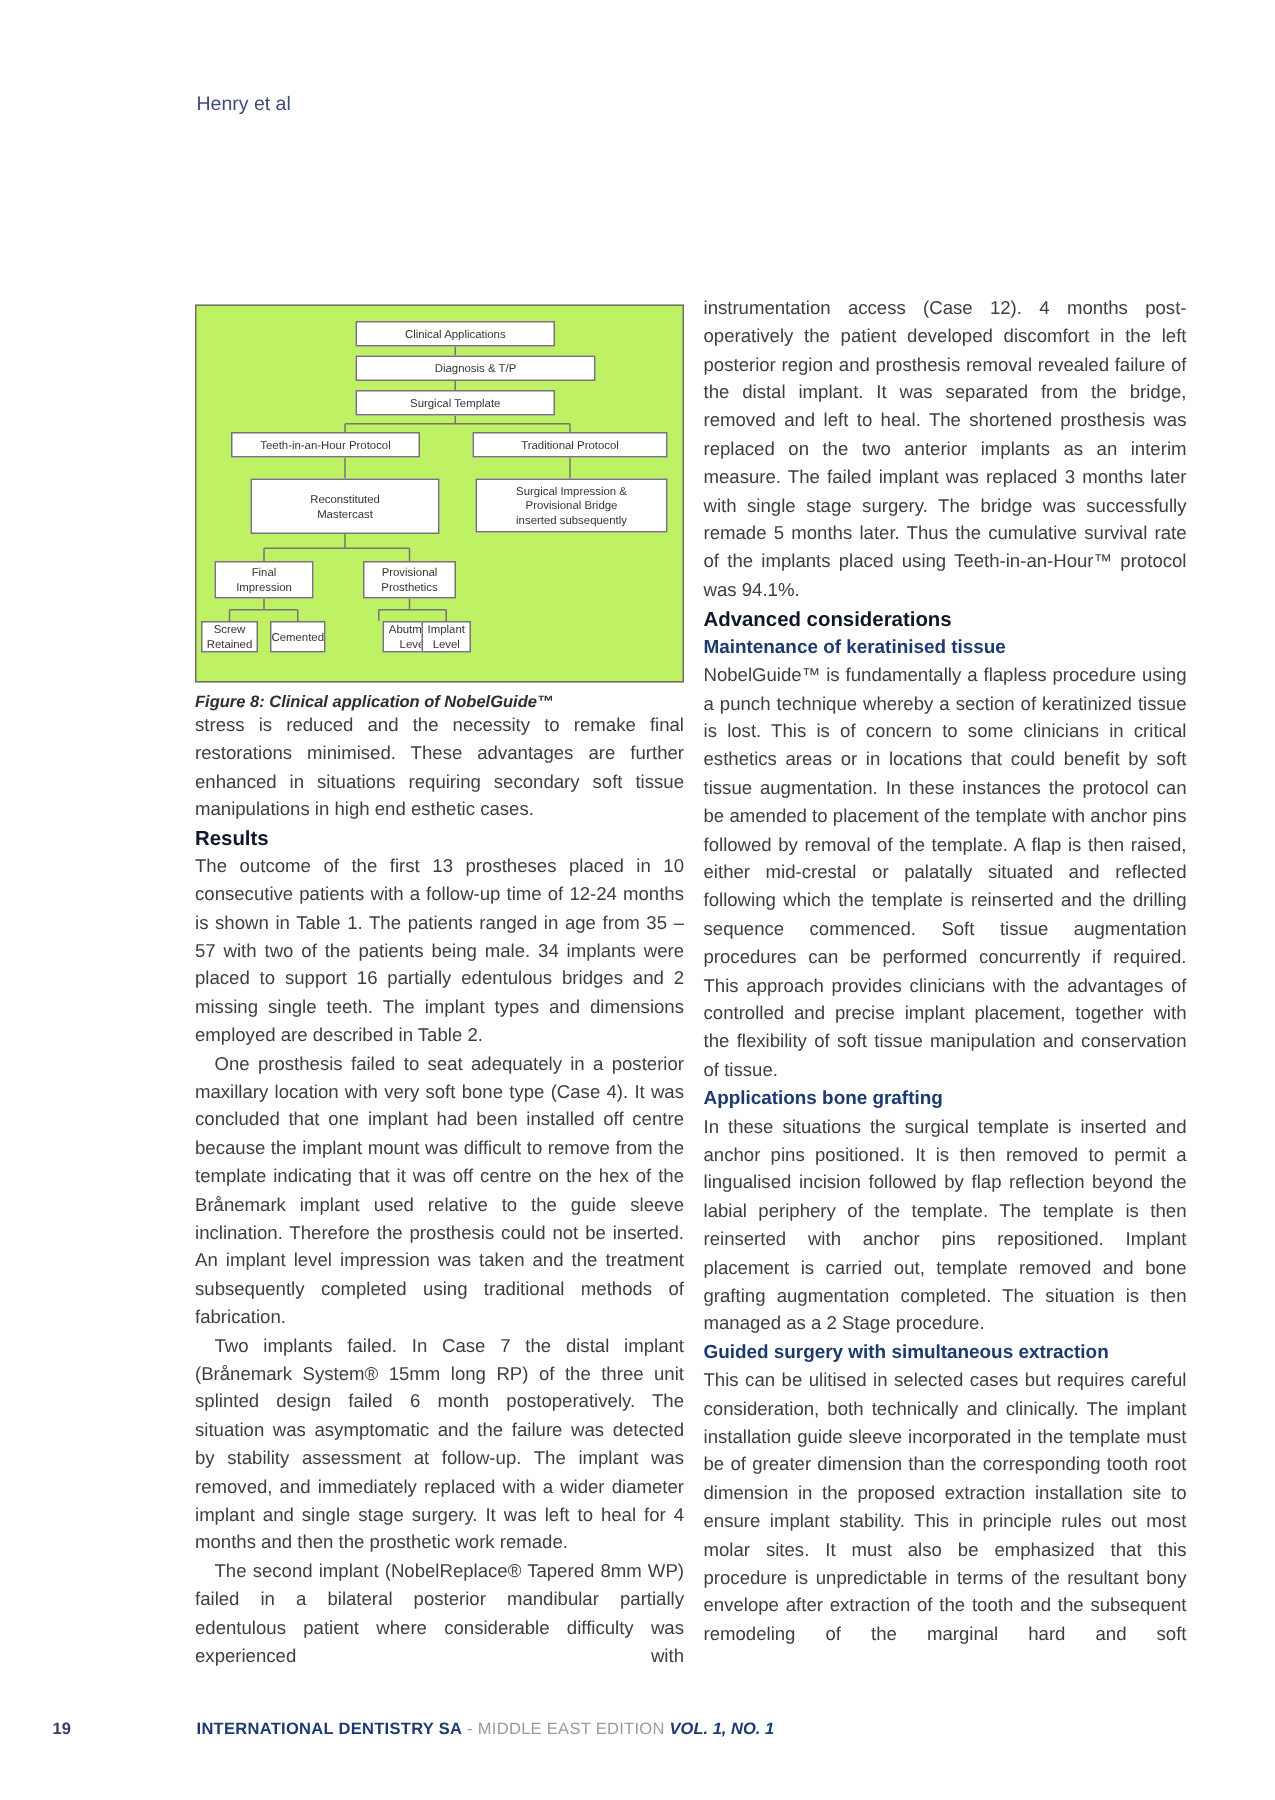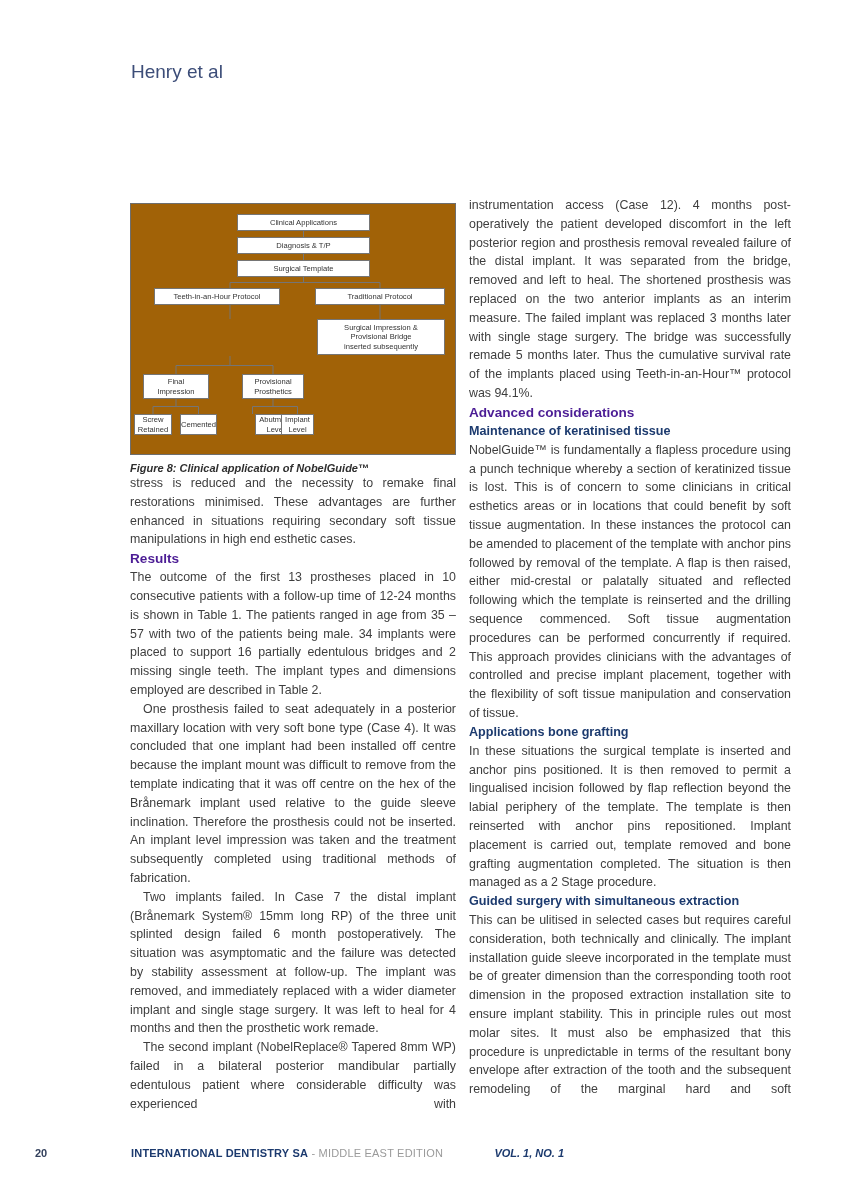--- a/index.html
+++ b/index.html
@@ -3,93 +3,95 @@
 <meta charset="utf-8">
 <style>
   html,body{margin:0;padding:0;}
   body{
     width:850px;height:1200px;position:relative;background:#ffffff;
     font-family:"Liberation Sans", sans-serif;overflow:hidden;
     -webkit-font-smoothing:antialiased;
   }
   .page-header{
     position:absolute;left:131px;top:61px;
-    font-size:19px;color:#3c4d78;
+    font-size:13px;color:#3c4d78;
   }
   .col{position:absolute;}
   .left-col{left:130px;top:203px;width:326px;}
   .right-col{left:469px;top:196px;width:322px;}
   p.body-text{
     font-size:12.4px;line-height:18.8px;color:#3e3e3e;
     text-align:justify;margin:0;
   }
   p.indent{text-indent:13px;}
   p.cont{text-align-last:justify;}
   h2.section{
-    font-size:13.6px;font-weight:bold;color:#4c1d95;
+    font-size:13.6px;font-weight:bold;color:#0f172a;
     margin:0;line-height:19px;
   }
   h3.sub{
     font-size:12.6px;font-weight:bold;color:#1c3a6e;
     margin:0;line-height:19px;
   }
   .mt-results{margin-top:16px;}
   .mt-para1{margin-top:21px;}
   .mt-after-head{margin-top:2px;}
   .mt-advanced{margin-top:31px;}
   .mt-subsection{margin-top:18px;}
   .mt-body{margin-top:3px;}
 
   
   .figure-box{
     position:relative;width:324px;height:250px;
-    border:1px solid #6e6e6e;background:#a16207;
+    border:1px solid #6e6e6e;background:#bef264;
   }
   .fc-lines{position:absolute;left:0;top:0;}
   .fc-box{
     position:absolute;border:1px solid #757575;background:#ffffff;
     display:flex;align-items:center;justify-content:center;
     text-align:center;font-size:7.6px;line-height:1.25;color:#333333;
     white-space:pre-line;box-sizing:border-box;
   }
   .fig-caption{
     margin-top:7px;font-size:11px;font-weight:bold;font-style:italic;
     color:#2e2e2e;
   }
 
   
   .footer{position:absolute;top:1147px;left:0;width:850px;height:20px;font-size:11px;}
   .footer .pagenum{position:absolute;left:35px;top:0;font-weight:bold;color:#33405c;}
   .footer .jline{position:absolute;left:131px;top:0;white-space:nowrap;}
   .footer .journal{font-weight:bold;color:#1c3a6e;letter-spacing:0.2px;margin-top:44px;}
   .footer .edition{color:#9a9a9a;letter-spacing:0.2px;}
-  .footer .volume{font-weight:bold;font-style:italic;color:#1c3a6e;margin-left:48px;}
+  .footer .volume{font-weight:bold;font-style:italic;color:#1c3a6e;}
 </style>
 </head>
 <body>
 
 <div class="page-header">Henry et al</div>
 
 <div class="col left-col">
 
   <div class="figure-box">
     <svg class="fc-lines" width="324" height="250" viewBox="0 0 324 250">
       <path d="M172.5 27 V33 M172.5 50 V56 M172.5 73 V78.5
                M99 78.5 H249 M99 78.5 V84 M249 78.5 V84
                M99 101 V115 M249 101 V115
                M99 152 V161.5 M45 161.5 H142 M45 161.5 V170 M142 161.5 V170
                M45 195 V202.5 M22 202.5 H67.5 M22 202.5 V210 M67.5 202.5 V210
                M142 195 V202.5 M121.5 202.5 H166.5 M121.5 202.5 V210 M166.5 202.5 V210" stroke="#757575" stroke-width="1" fill="none"></path>
     </svg>
 
     <div class="fc-box" style="left:106px;top:10px;width:133px;height:17px;">Clinical Applications</div>
-    <div class="fc-box" style="left:106px;top:33px;width:133px;height:17px;text-align:center;">Diagnosis &amp; T/P</div>
+    <div class="fc-box" style="left:106px;top:33px;width:160px;height:17px;text-align:center;">Diagnosis &amp; T/P</div>
     <div class="fc-box" style="left:106px;top:56px;width:133px;height:17px;">Surgical Template</div>
     <div class="fc-box" style="left:23px;top:84px;width:126px;height:17px;">Teeth-in-an-Hour Protocol</div>
     <div class="fc-box" style="left:184px;top:84px;width:130px;height:17px;">Traditional Protocol</div>
+    <div class="fc-box" style="left:36px;top:115px;width:126px;height:37px;">Reconstituted
+Mastercast</div>
     <div class="fc-box" style="left:186px;top:115px;width:128px;height:36px;">Surgical Impression &amp;
 Provisional Bridge
 inserted subsequently</div>
     <div class="fc-box" style="left:12px;top:170px;width:66px;height:25px;">Final
 Impression</div>
     <div class="fc-box" style="left:111px;top:170px;width:62px;height:25px;">Provisional
 Prosthetics</div>
     <div class="fc-box" style="left:3px;top:210px;width:38px;height:21px;">Screw
 Retained</div>
     <div class="fc-box" style="left:49px;top:210px;width:37px;height:21px;">Cemented</div>
@@ -129,15 +131,15 @@
 
   <p class="body-text mt-body">In these situations the surgical template is inserted and anchor pins positioned. It is then removed to permit a lingualised incision followed by flap reflection beyond the labial periphery of the template. The template is then reinserted with anchor pins repositioned. Implant placement is carried out, template removed and bone grafting augmentation completed. The situation is then managed as a 2 Stage procedure.</p>
 
   <h3 class="sub mt-subsection">Guided surgery with simultaneous extraction</h3>
 
   <p class="body-text mt-body cont">This can be ulitised in selected cases but requires careful consideration, both technically and clinically.  The implant installation guide sleeve incorporated in the template must be of greater dimension than the corresponding tooth root dimension in the proposed extraction installation site to ensure implant stability.  This in principle rules out most molar sites. It must also be emphasized that this procedure is unpredictable in terms of the resultant bony envelope after extraction of the tooth and the subsequent remodeling of the marginal hard and soft</p>
 
 </div>
 
 <div class="footer">
-  <span class="pagenum">20</span>
+  <span class="pagenum">19</span>
   <span class="jline"><span class="journal">INTERNATIONAL DENTISTRY SA</span><span class="edition"> - MIDDLE EAST EDITION  </span><span class="volume">VOL. 1, NO. 1</span></span>
 </div>
 
 </body></html>

